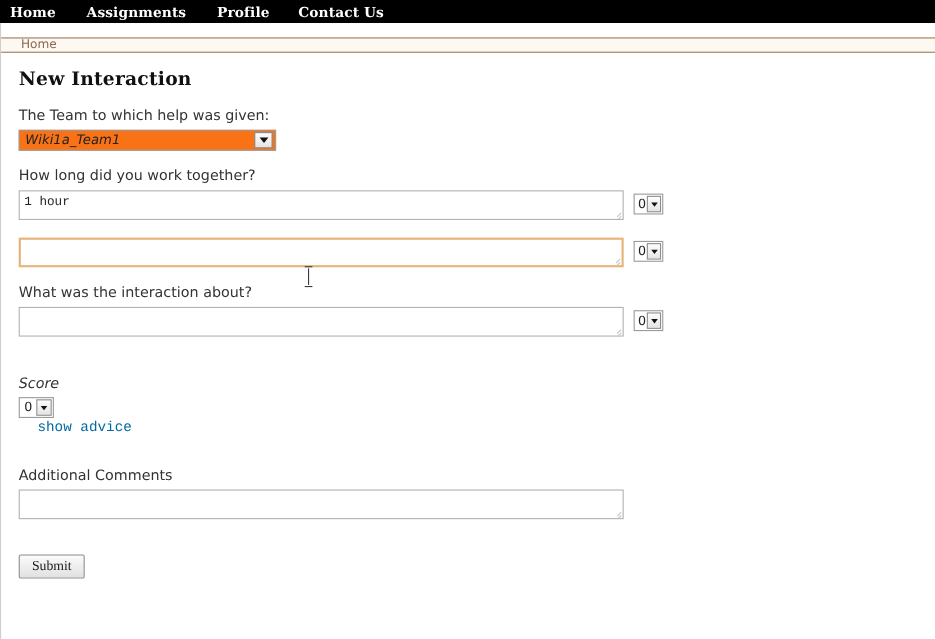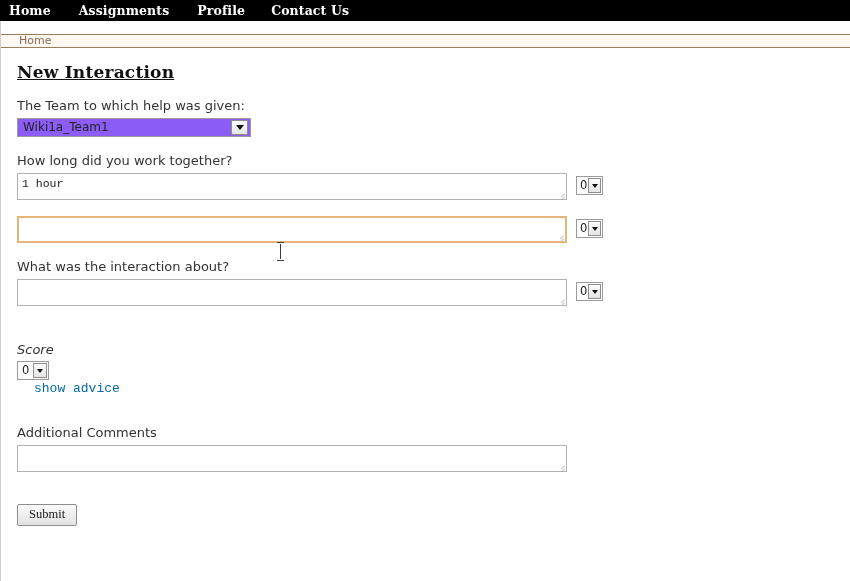--- a/index.html
+++ b/index.html
@@ -85,46 +85,46 @@
     padding-left: 16px;
     padding-top: 0;
   }
   .page-title {
     font-family: "DejaVu Serif", serif;
     font-weight: bold;
     font-size: 17px;
     color: #111111;
     margin: 14px 0 0 0;
     letter-spacing: 0.2px;
-    text-decoration: underline;
   }
 
   .field-block { margin-top: 16px; }
   .field-label {
     font-family: "DejaVu Sans", sans-serif;
     font-size: 13px;
     color: #333333;
     line-height: 16px;
     margin-bottom: 4px;
     display: block;
   }
 
   
   .select-wide {
     width: 234px;
     height: 19px;
     box-sizing: border-box;
     border: 1px solid #9a9a9a;
-    background: #8b5cf6;
+    background: #f97316;
     display: flex;
     align-items: center;
     justify-content: space-between;
     padding: 0;
     position: relative;
     cursor: pointer;
+    font-style: italic;
   }
   .select-wide .sel-value {
     font-family: "DejaVu Sans", sans-serif;
     font-size: 12px;
     color: #222222;
     padding-left: 5px;
     line-height: 17px;
     white-space: nowrap;
   }
   .sel-btn {

